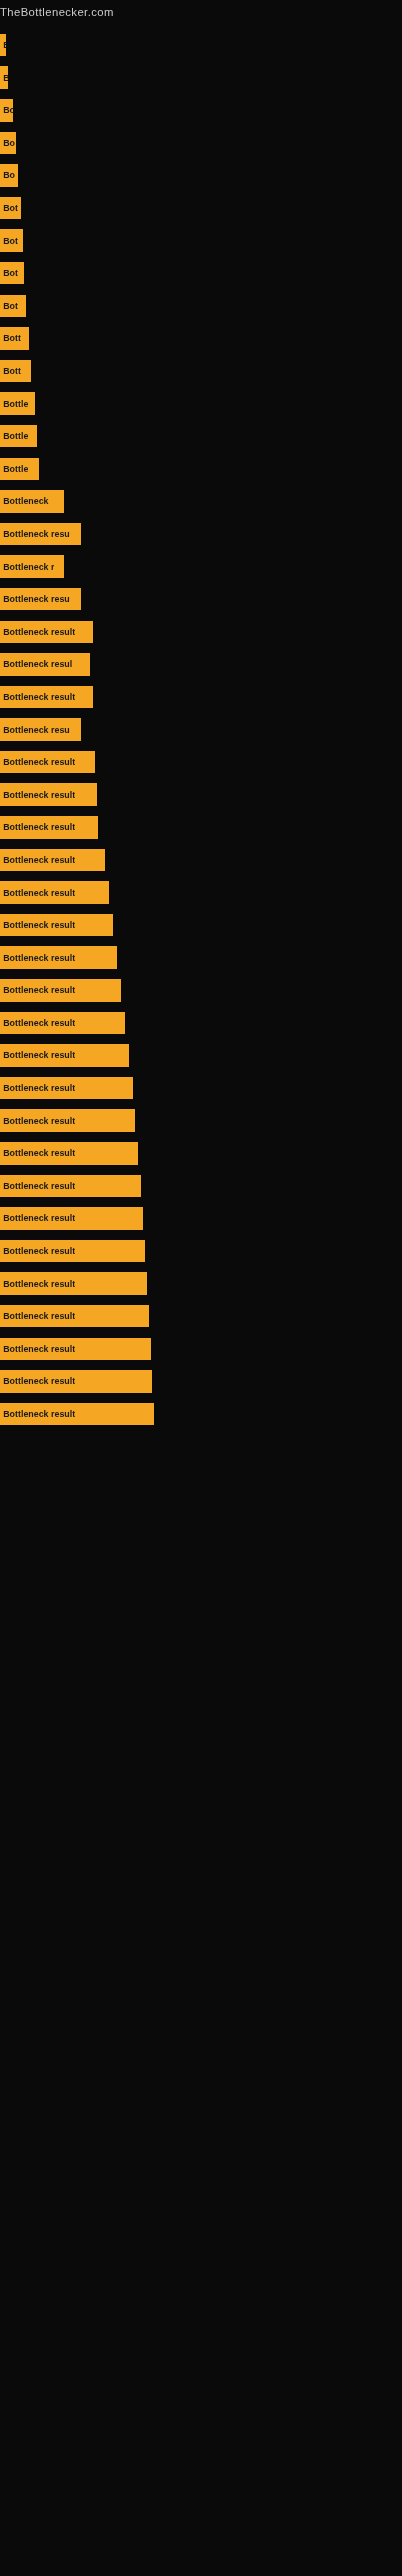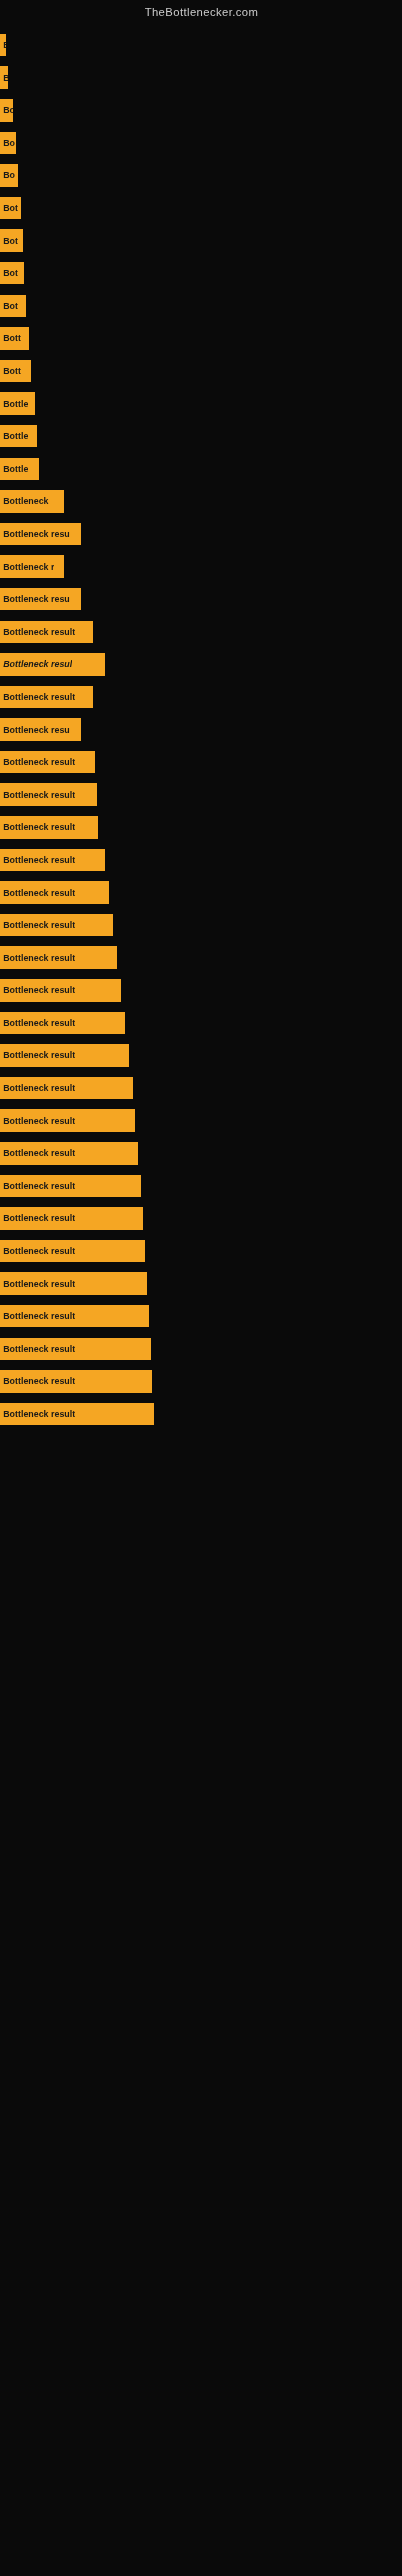--- a/index.html
+++ b/index.html
@@ -6,21 +6,21 @@
     body {
       background-color: #0a0a0a;
       width: 403px;
       min-height: 2576px;
       font-family: Arial, sans-serif;
       position: relative;
     }
     .site-title {
       color: #cccccc;
       font-size: 11.3px;
-      text-align: center;
+      text-align: left;
       padding: 6.4px 0 3.2px 0;
       letter-spacing: 0.4px;
     }
     .bars-container {
       display: flex;
       flex-direction: column;
       gap: 0px;
       padding: 8px 0;
     }
     .bar-row {
@@ -140,21 +140,21 @@
       <div class="bar" style="width: 81px;">
         <span class="bar-label">Bottleneck resu</span>
       </div>
     </div>
     <div class="bar-row">
       <div class="bar" style="width: 93px;">
         <span class="bar-label">Bottleneck result</span>
       </div>
     </div>
     <div class="bar-row">
-      <div class="bar" style="width: 105px; font-style: italic;">
+      <div class="bar" style="width: 90px;">
         <span class="bar-label">Bottleneck resul</span>
       </div>
     </div>
     <div class="bar-row">
       <div class="bar" style="width: 93px;">
         <span class="bar-label">Bottleneck result</span>
       </div>
     </div>
     <div class="bar-row">
       <div class="bar" style="width: 81px;">

